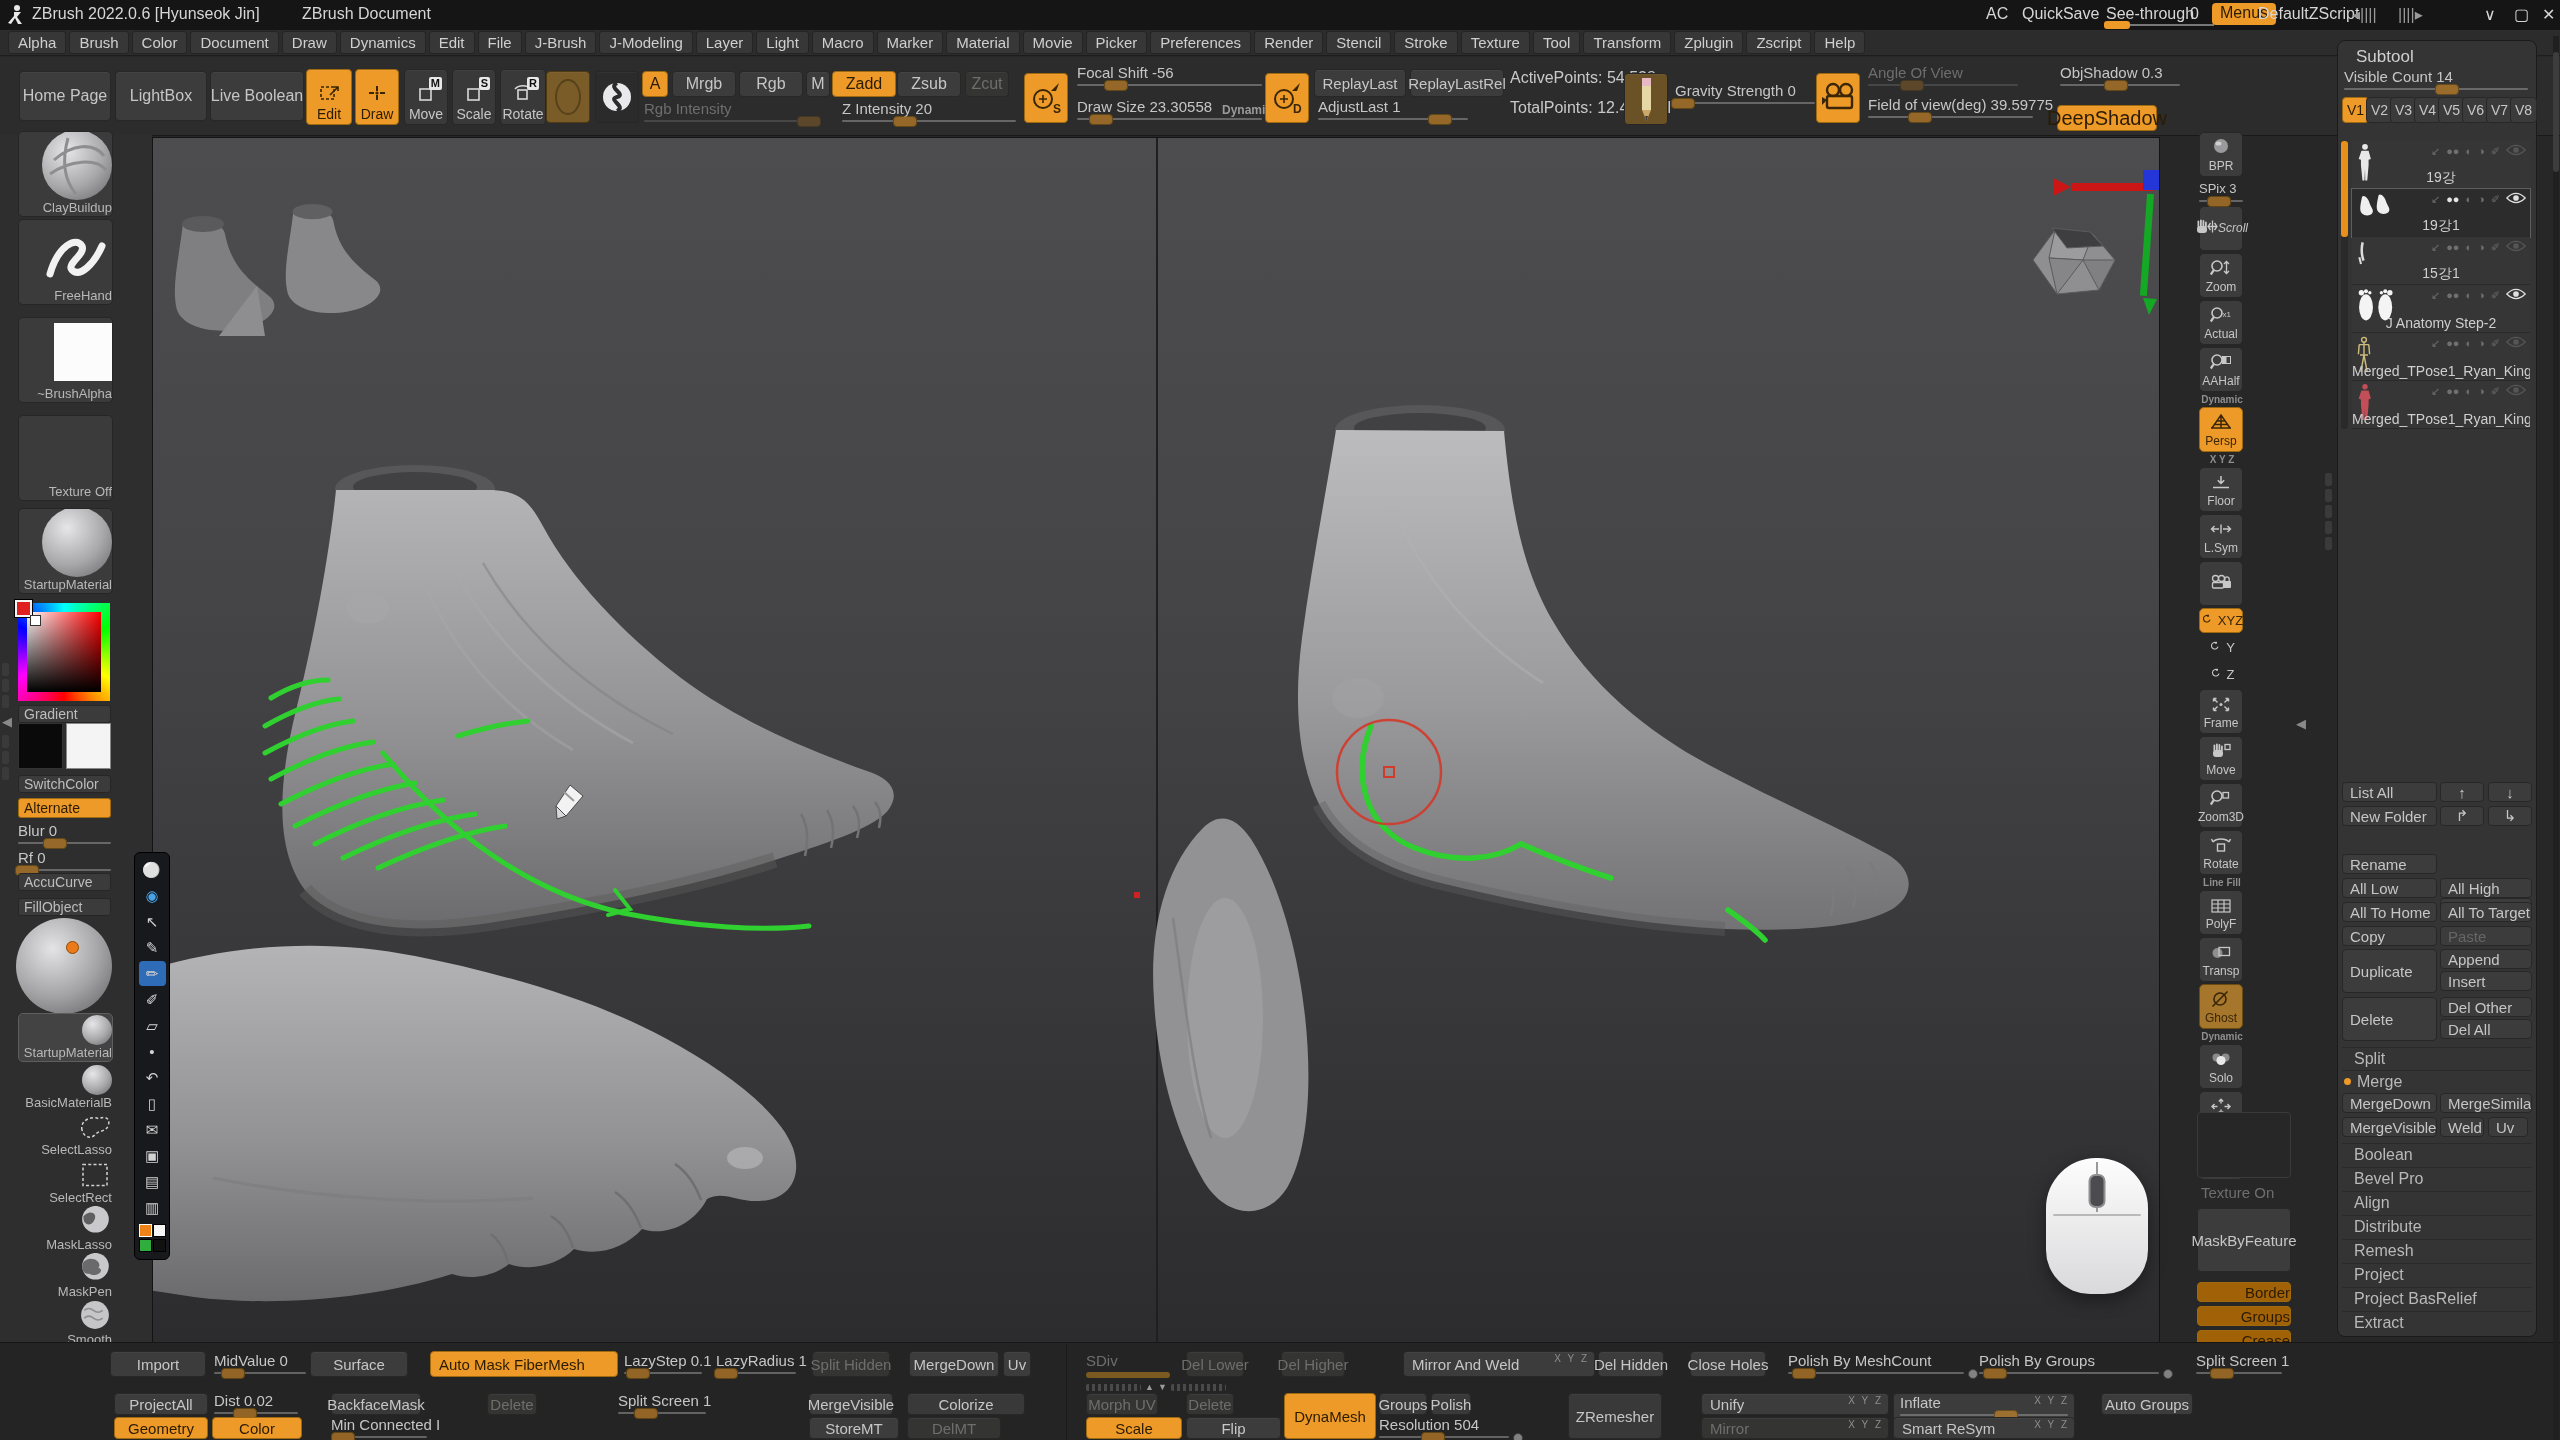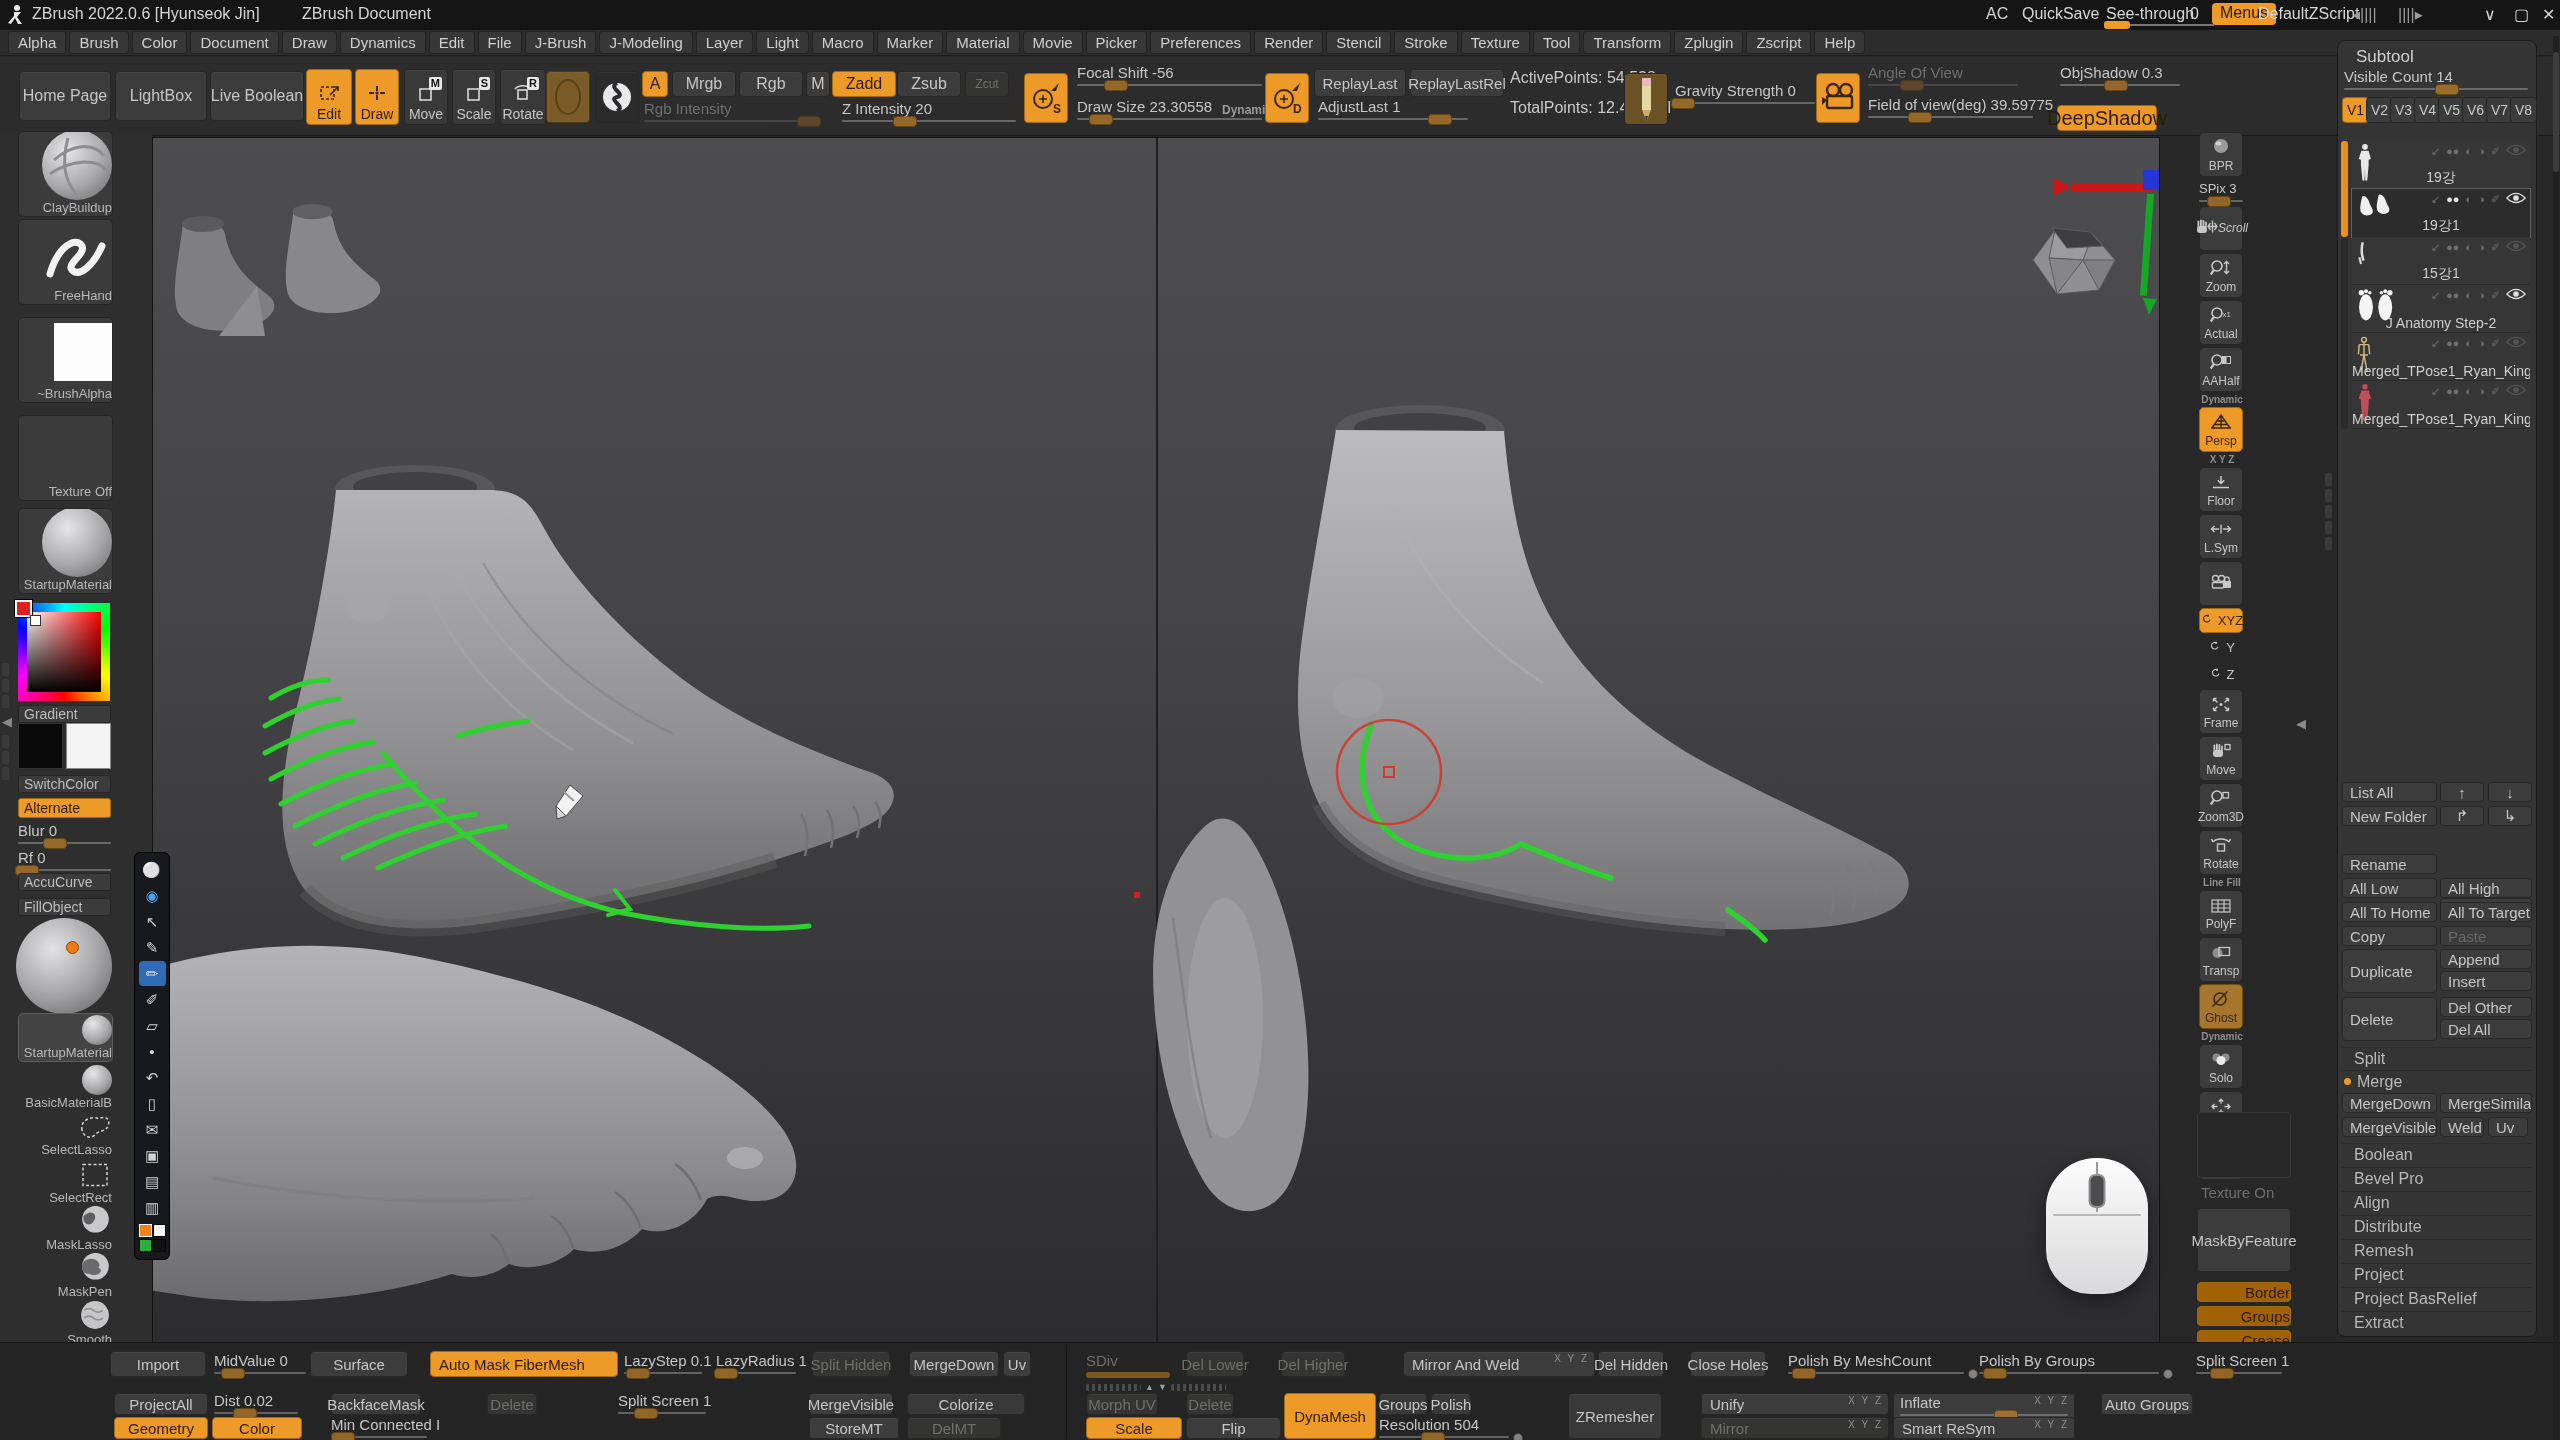--- a/index.html
+++ b/index.html
@@ -214,21 +214,21 @@
     </div>
     <div class="b" style="left: 806px; top: 14px; width: 24px; height: 26px; font-size: 16px;">
       <span>M</span>
     </div>
     <div class="b on" style="left: 832px; top: 14px; width: 64px; height: 26px; font-size: 16px;">
       <span>Zadd</span>
     </div>
     <div class="b" style="left: 897px; top: 14px; width: 64px; height: 26px; font-size: 16px;">
       <span>Zsub</span>
     </div>
-    <div class="b dim" style="left: 965px; top: 14px; width: 44px; height: 26px; font-size: 12px;">
+    <div class="b dim" style="left: 965px; top: 14px; width: 44px; height: 26px; font-size: 16px;">
       <span>Zcut</span>
     </div>
     <div class="sld dim" style="left: 644px; top: 44px; width: 172px;">
       <span class="lab">Rgb Intensity</span>
       <div class="trk">
         <div class="hd" style="left: calc(95% - 10px);"></div>
       </div>
     </div>
     <div class="sld" style="left: 842px; top: 44px; width: 174px;">
       <span class="lab">Z Intensity 20</span>

